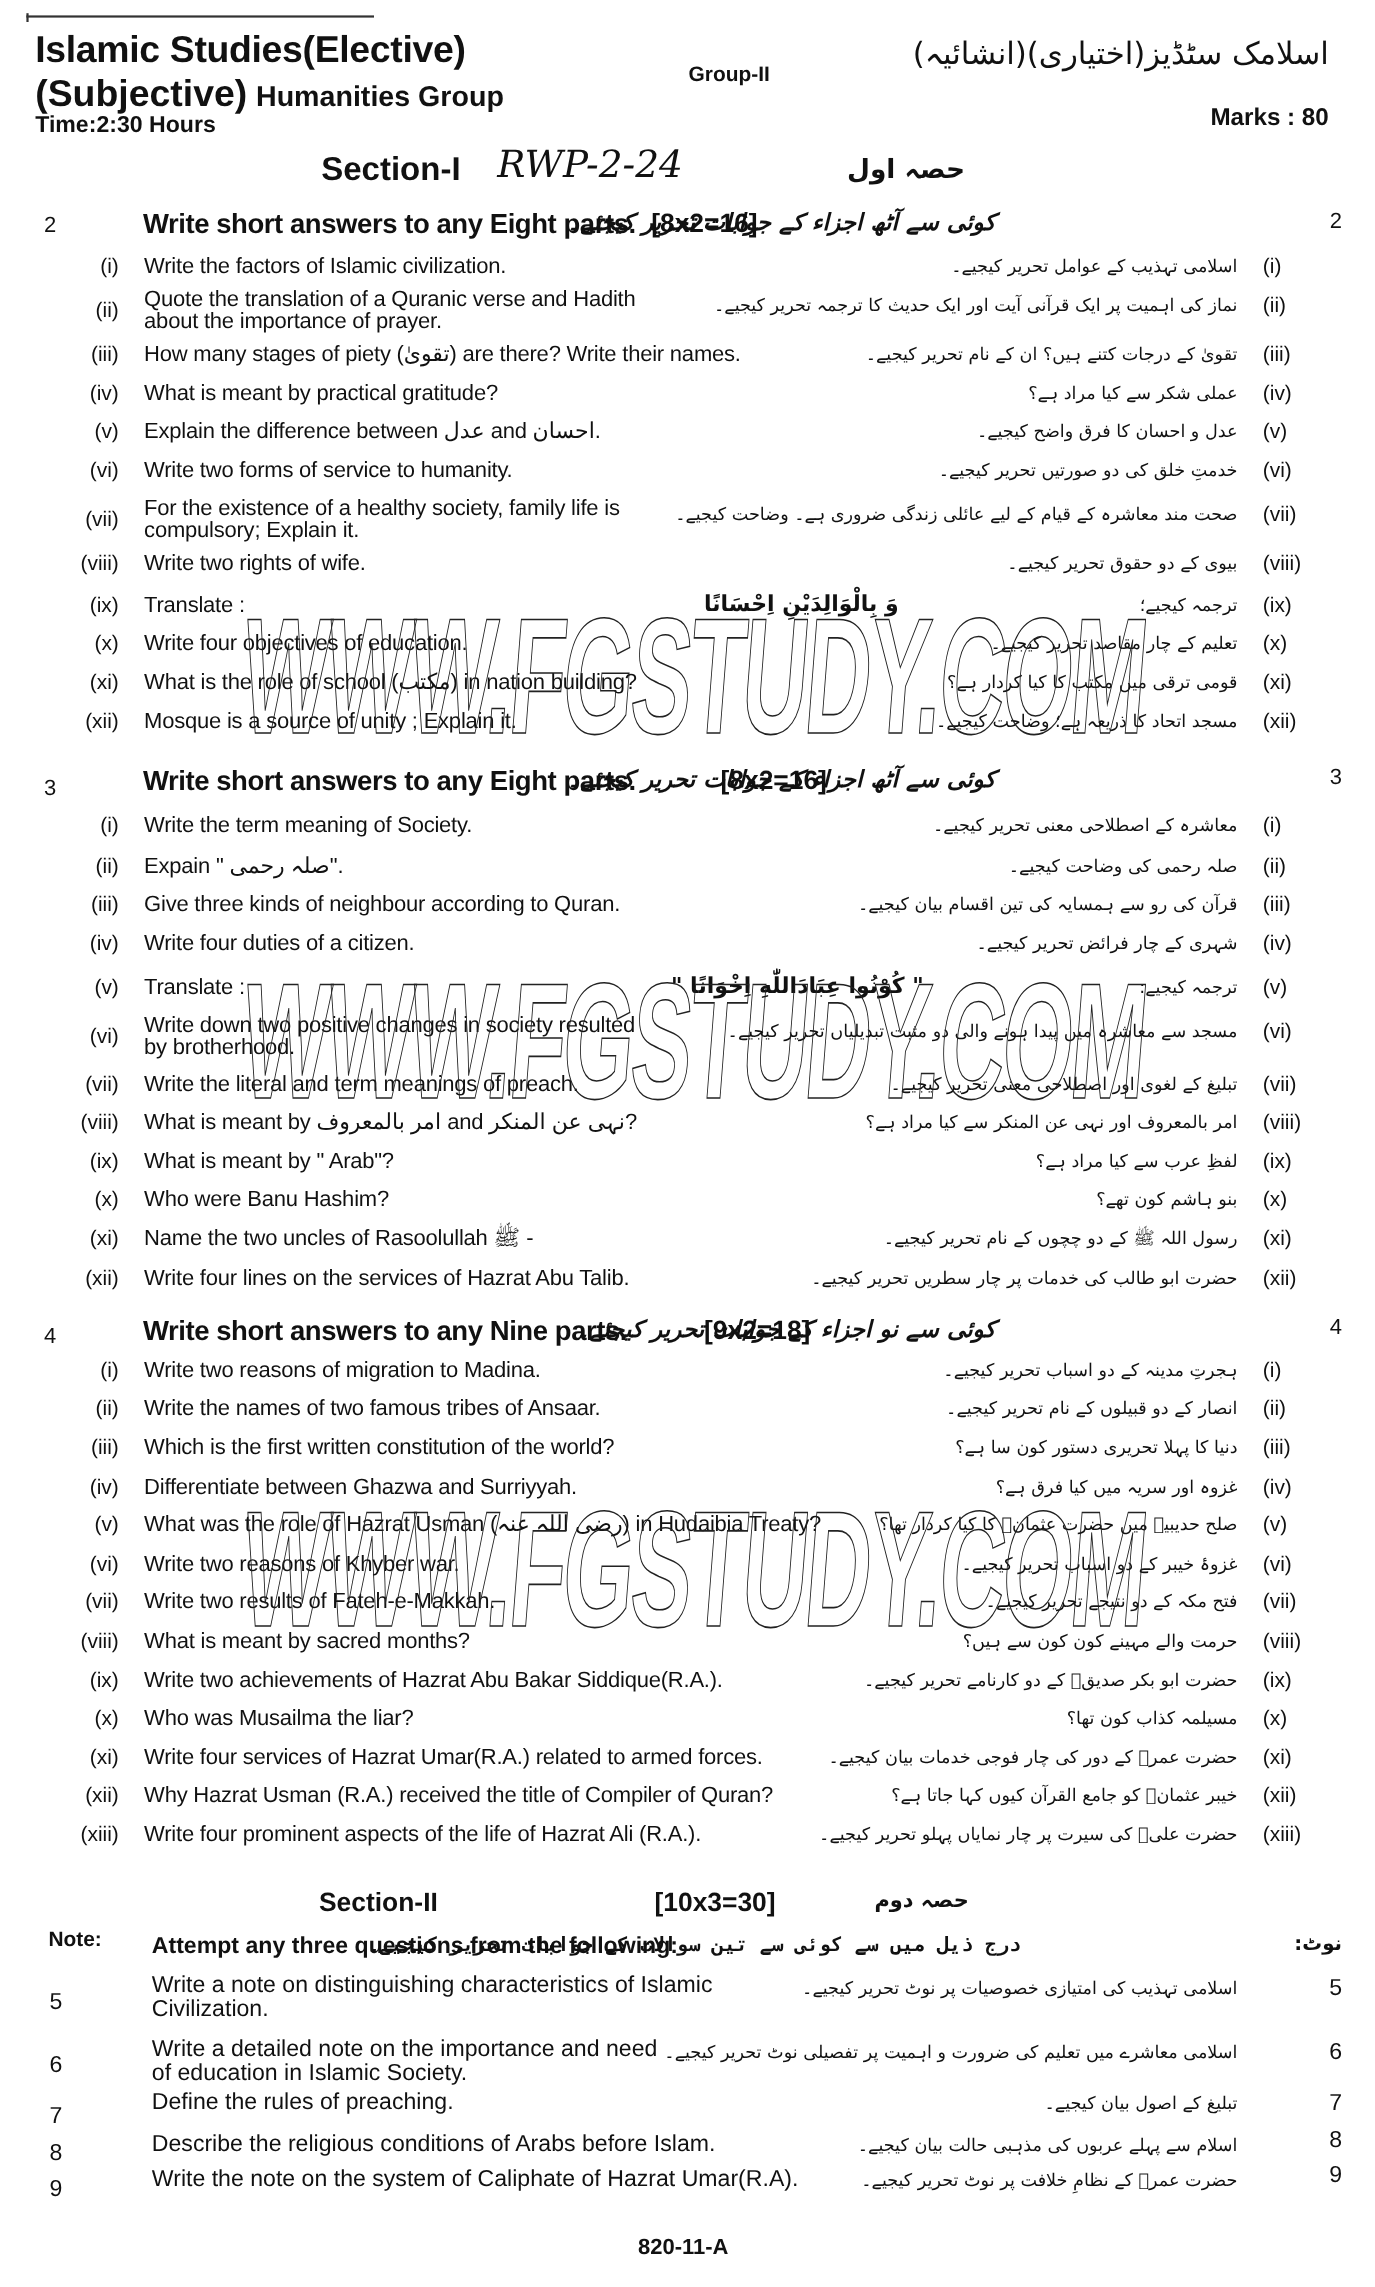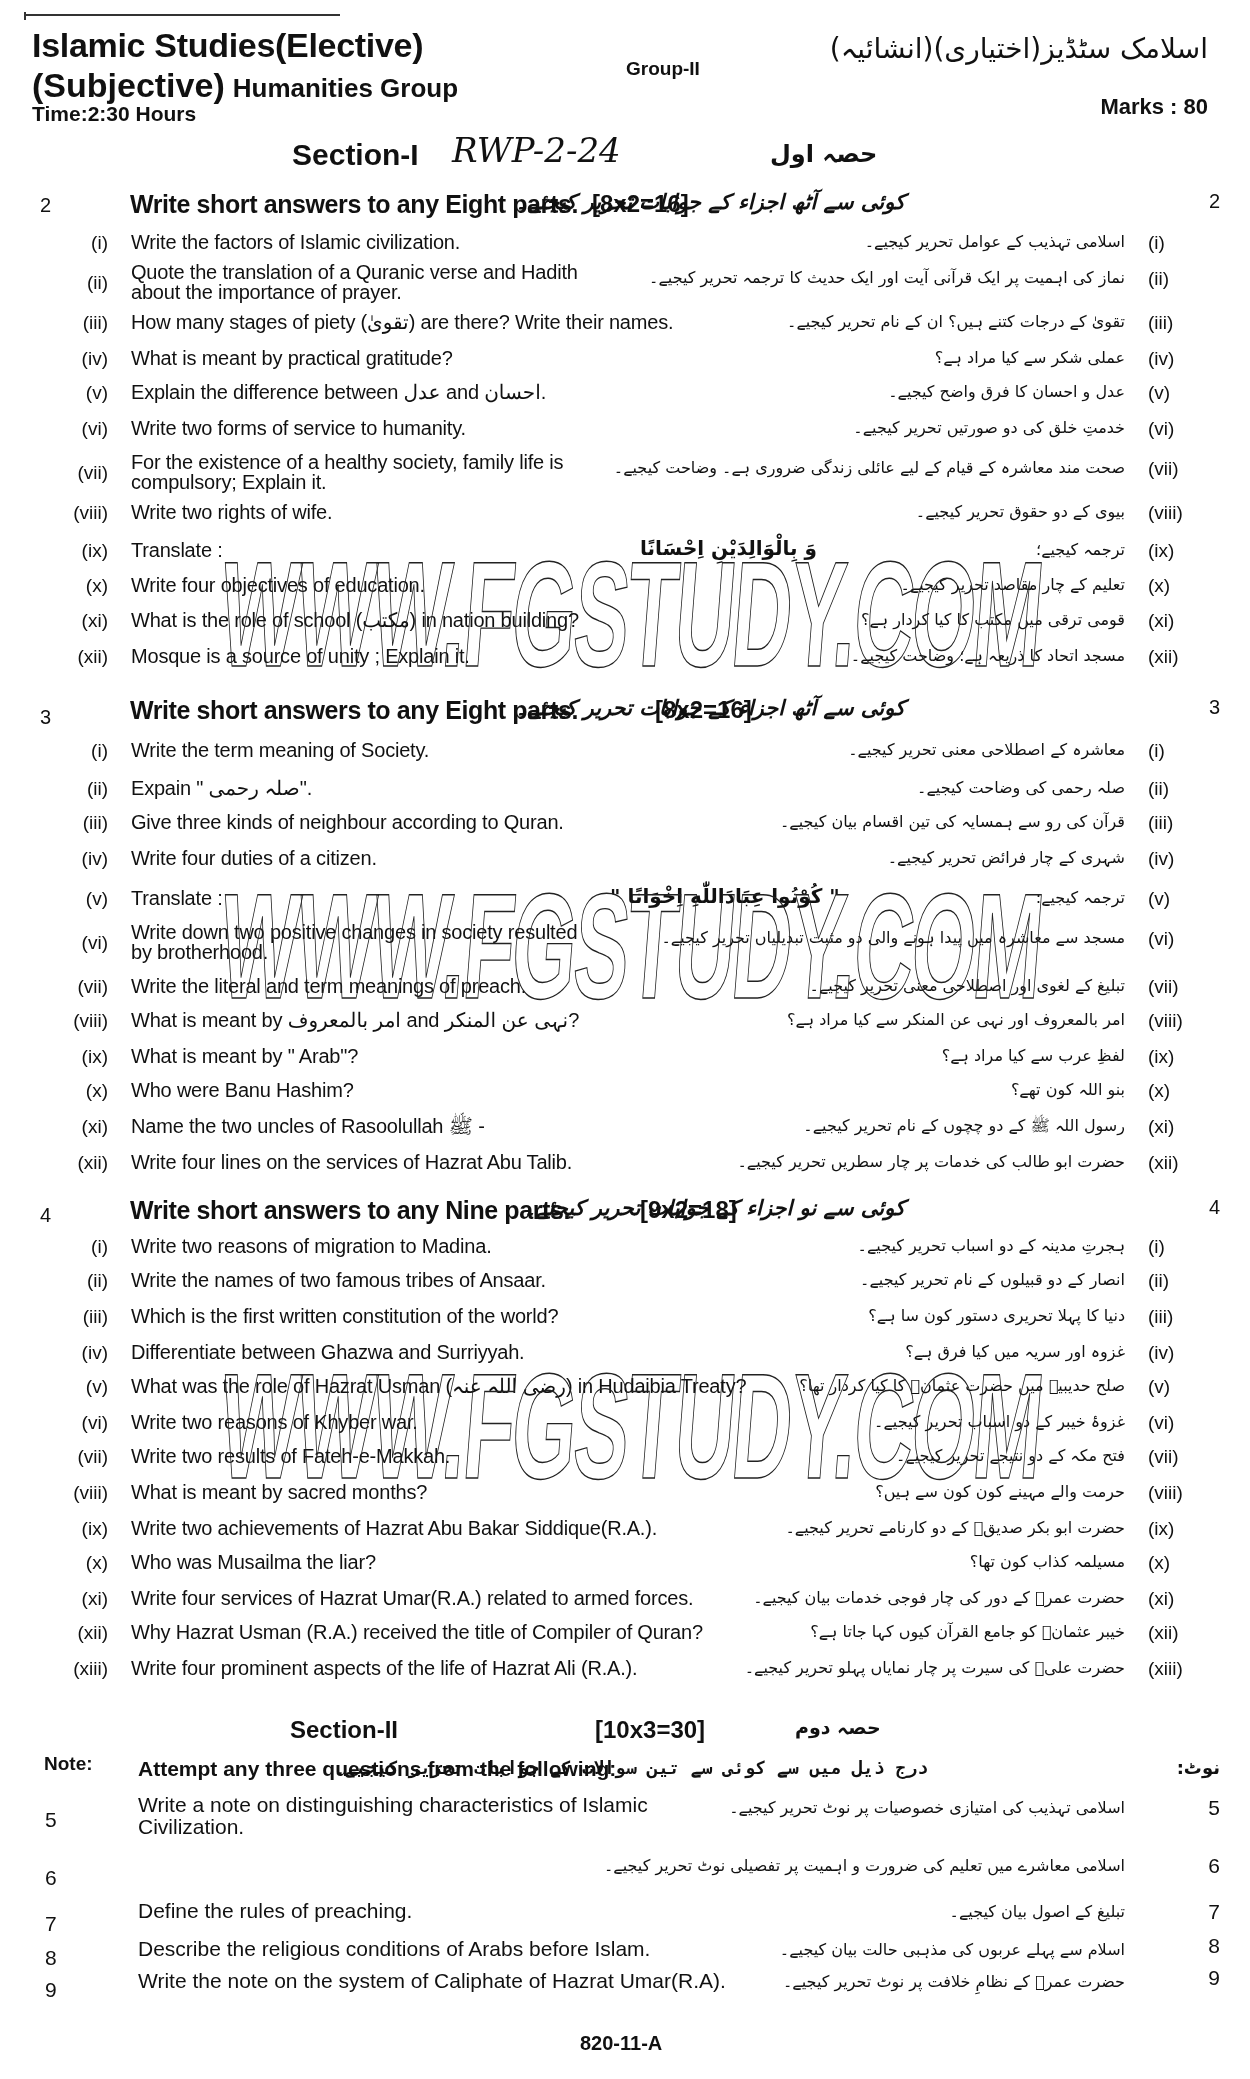--- a/index.html
+++ b/index.html
@@ -197,21 +197,21 @@
     </div>
     <div class="row" style="top: 1046px;">
       <span class="roman-l" style="top:0px">(ix)</span>
       <span class="en" style="top:0;width:auto;white-space:nowrap">What is meant by " Arab"?</span>
       <span class="ur" style="top:0px">لفظِ عرب سے کیا مراد ہے؟</span>
       <span class="roman-r" style="top:0px">(ix)</span>
     </div>
     <div class="row" style="top: 1080px;">
       <span class="roman-l" style="top:0px">(x)</span>
       <span class="en" style="top:0;width:auto;white-space:nowrap">Who were Banu Hashim?</span>
-      <span class="ur" style="top:0px">بنو اللہ کون تھے؟</span>
+      <span class="ur" style="top:0px">بنو ہاشم کون تھے؟</span>
       <span class="roman-r" style="top:0px">(x)</span>
     </div>
     <div class="row" style="top: 1116px;">
       <span class="roman-l" style="top:0px">(xi)</span>
       <span class="en" style="top:0;width:auto;white-space:nowrap">Name the two uncles of Rasoolullah ﷺ -</span>
       <span class="ur" style="top:0px">رسول اللہ ﷺ کے دو چچوں کے نام تحریر کیجیے۔</span>
       <span class="roman-r" style="top:0px">(xi)</span>
     </div>
     <div class="row" style="top: 1152px;">
       <span class="roman-l" style="top:0px">(xii)</span>
@@ -326,20 +326,21 @@
 <div class="note-r">نوٹ:</div>
 
 <div class="row" style="top:1794px;height:50px">
   <span class="lq-num-l" style="top:14px">5</span>
   <span class="lq-en" style="top:0;width:560px">Write a note on distinguishing characteristics of Islamic Civilization.</span>
   <span class="lq-ur" style="top:4px">اسلامی تہذیب کی امتیازی خصوصیات پر نوٹ تحریر کیجیے۔</span>
   <span class="lq-num-r" style="top:2px">5</span>
 </div>
 <div class="row" style="top:1852px;height:50px">
   <span class="lq-num-l" style="top:14px">6</span>
+  <span class="lq-en" style="top:0;width:470px">Write a detailed note on the importance and need of education in Islamic Society.</span>
   <span class="lq-ur" style="top:4px">اسلامی معاشرے میں تعلیم کی ضرورت و اہمیت پر تفصیلی نوٹ تحریر کیجیے۔</span>
   <span class="lq-num-r" style="top:2px">6</span>
 </div>
 <div class="row" style="top:1900px;height:30px">
   <span class="lq-num-l" style="top:12px">7</span>
   <span class="lq-en" style="top:0">Define the rules of preaching.</span>
   <span class="lq-ur" style="top:2px">تبلیغ کے اصول بیان کیجیے۔</span>
   <span class="lq-num-r" style="top:0">7</span>
 </div>
 <div class="row" style="top:1938px;height:30px">

